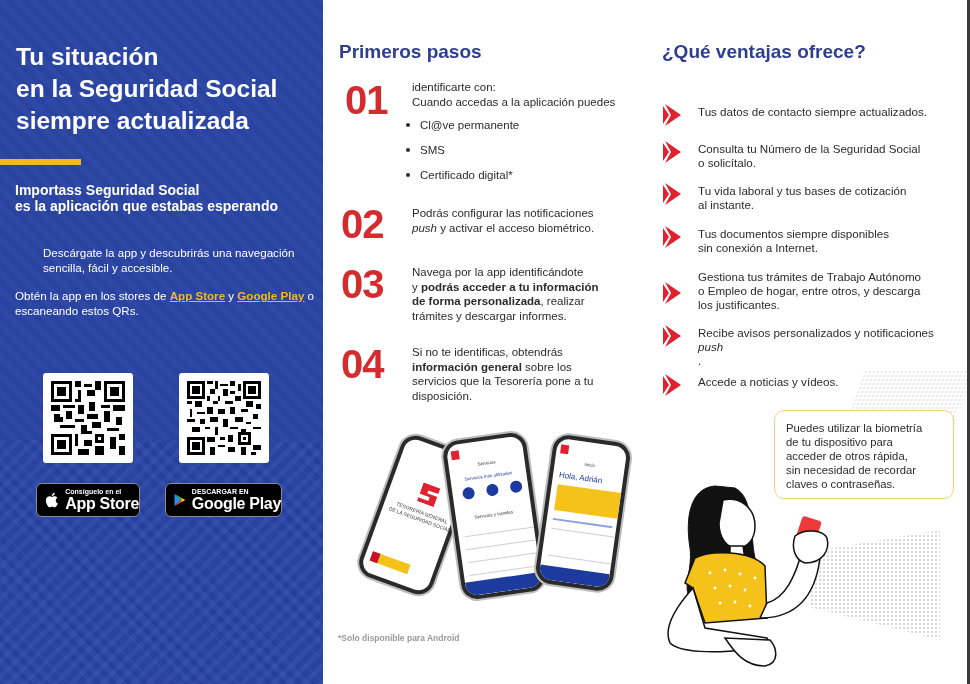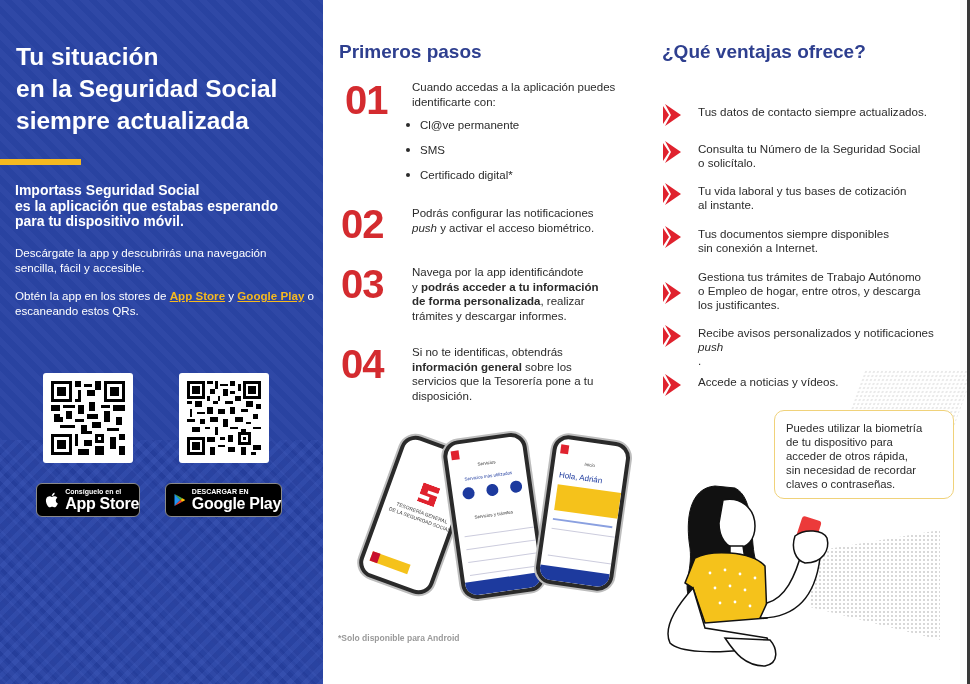--- a/index.html
+++ b/index.html
@@ -26,21 +26,21 @@
   .hero-title span { display: block; white-space: nowrap; }
   .yellow-bar { position: absolute; left: 0; top: 159px; width: 81px; height: 6px; background: #f5b920; }
   .intro {
     position: absolute; left: 15px; top: 183px; color: #fff; font-weight: bold;
     font-size: 14px; line-height: 15.5px;
   }
   .intro span { display: block; white-space: nowrap; }
   .desc {
     position: absolute; left: 15px; top: 246px; color: #fff; font-size: 11.6px; line-height: 14.5px;
   }
-  .desc span { display:block; white-space: nowrap; }
+  .desc span { display:block; white-space: nowrap; margin-left: 28px; }
   .obten {
     position: absolute; left: 15px; top: 289px; color: #fff; font-size: 11.6px; line-height: 14.5px; width: 300px;
   }
   .obten a { color: #f5b920; font-weight: bold; text-decoration: underline; }
   .qr {
     position: absolute; width: 90px; height: 90px; background: #fff; border-radius: 3px; padding: 8px;
   }
   .qr svg { width: 74px; height: 74px; display: block; }
   .store-btn {
     position: absolute; height: 34px; background: #000; border: 1px solid #8a8a8a; border-radius: 6px;
@@ -87,21 +87,20 @@
   <h1 class="hero-title">
     <span>Tu situación</span>
     <span>en la Seguridad Social</span>
     <span>siempre actualizada</span>
   </h1>
   <div class="yellow-bar"></div>
 
   <div class="intro">
     <span>Importass Seguridad Social</span>
     <span>es la aplicación que estabas esperando</span>
-    <span>para tu dispositivo móvil.</span>
   </div>
 
   <div class="desc">
     <span>Descárgate la app y descubrirás una navegación</span>
     <span>sencilla, fácil y accesible.</span>
   </div>
 
   <p class="obten"><span>Obtén la app en los stores de </span><a>App Store</a><span> y </span><a>Google Play</a><span> o escaneando estos QRs.</span></p>
 
   <div class="qr" style="left:43px; top:373px;">
@@ -226,22 +225,22 @@
       <div class="small">DESCARGAR EN</div>
       <div class="big">Google Play</div>
     </div>
   </div>
 </div>
 
 <h2 class="sec-title" style="left:339px; top:41px;">Primeros pasos</h2>
 
 <div class="step-num" style="left:345px; top:80px;">01</div>
 <div class="step-text" style="left:412px; top:80px;">
+  <span class="l">identificarte con:</span>
   <span class="l">Cuando accedas a la aplicación puedes</span>
-  <span class="l">identificarte con:</span>
 </div>
 <ul class="bullets">
   <li>Cl@ve permanente</li>
   <li>SMS</li>
   <li>Certificado digital*</li>
 </ul>
 
 <div class="step-num" style="left:341px; top:204px;">02</div>
 <div class="step-text" style="left:412px; top:206px;">
   <span class="l">Podrás configurar las notificaciones</span>

